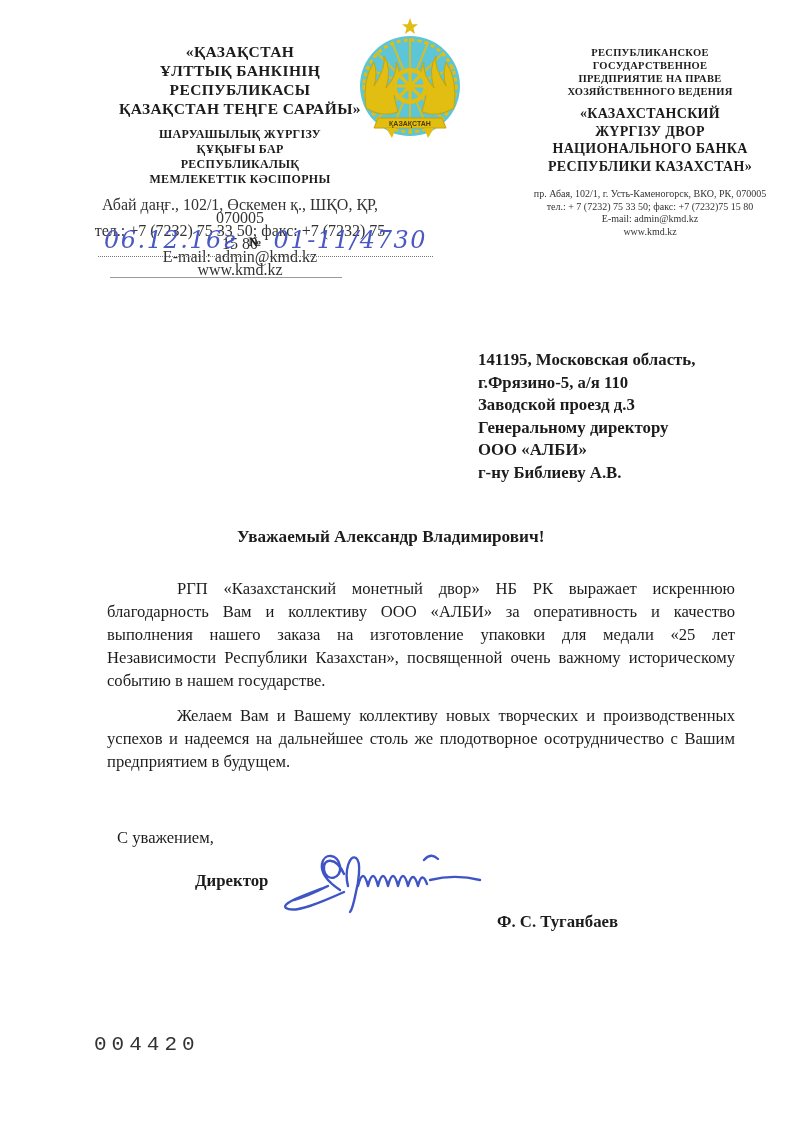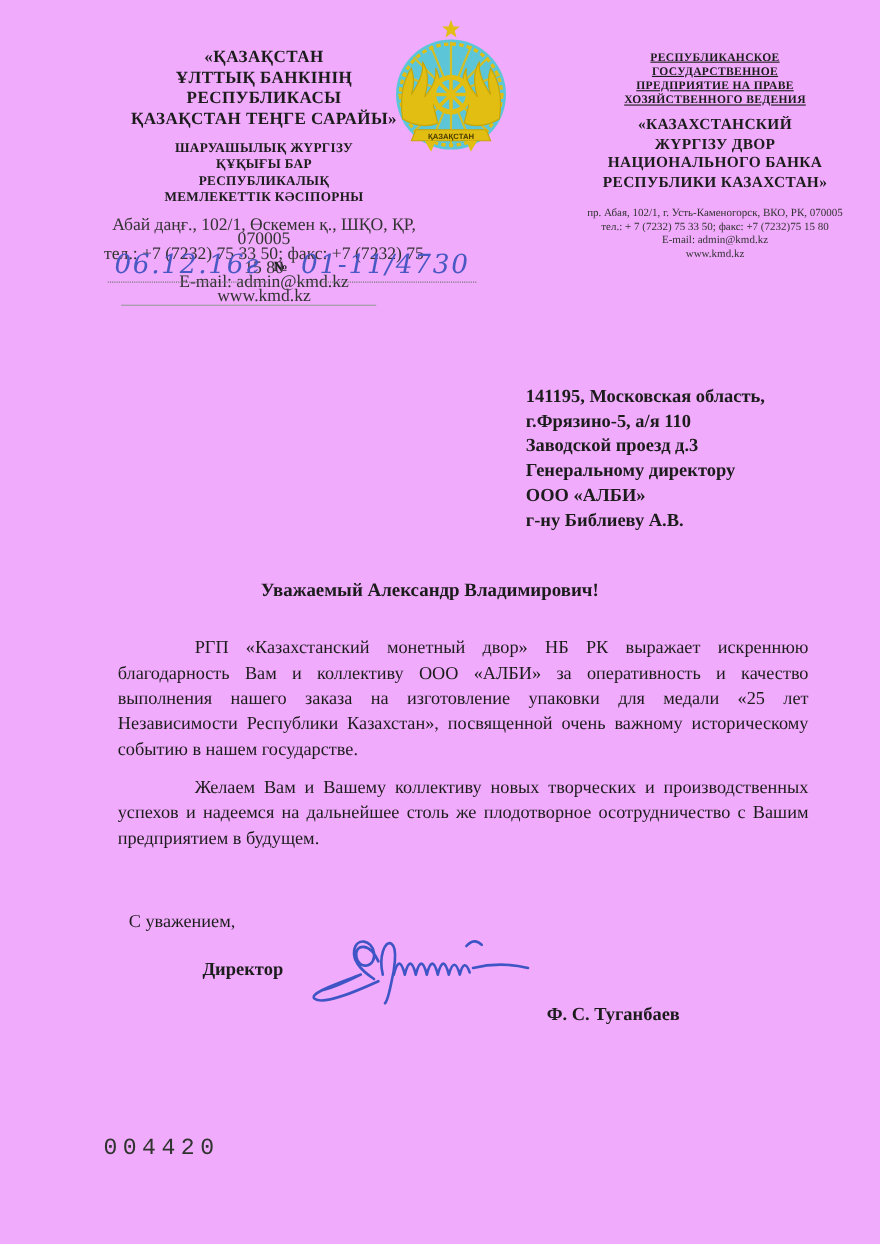--- a/index.html
+++ b/index.html
@@ -1,28 +1,28 @@
 <!DOCTYPE html>
 <html><head>
 <meta charset="utf-8">
 <style>
   html,body{margin:0;padding:0;background:#e8e8e8;}
   .page{
     position:relative;width:800px;height:1131px;margin:0 auto;
-    background:#f0abfc;font-family:"Liberation Serif", serif;color:#1c1c1c;
+    background:#ffffff;font-family:"Liberation Serif", serif;color:#1c1c1c;
     overflow:hidden;box-shadow:0 0 4px rgba(0,0,0,.2);
   }
   
   .org{position:absolute;text-align:center;}
   .org-left{left:92px;top:42px;width:296px;}
   .org-left .title{font-weight:bold;font-size:15.5px;line-height:19px;letter-spacing:.4px;}
   .org-left .subtitle{font-weight:bold;font-size:12px;line-height:15px;margin-top:9px;letter-spacing:.3px;}
   .org-left .addr{font-size:16px;line-height:13px;margin-top:11px;color:#333;}
   .org-right{left:508px;top:46px;width:284px;}
-  .org-right .subtitle{font-weight:bold;font-size:10.5px;line-height:13px;letter-spacing:.3px;text-decoration:underline;}
+  .org-right .subtitle{font-weight:bold;font-size:10.5px;line-height:13px;letter-spacing:.3px;}
   .org-right .title{font-weight:bold;font-size:14px;line-height:17.5px;margin-top:7px;letter-spacing:.3px;}
   .org-right .addr{font-size:10px;line-height:12.5px;margin-top:13px;color:#333;}
   .emblem{position:absolute;left:352px;top:16px;}
   
   .ref-row{position:absolute;left:98px;top:226px;white-space:nowrap;}
   .hand{
     font-family:"DejaVu Serif", serif;font-style:italic;color:#4a58c4;
     font-size:24px;letter-spacing:1.5px;
   }
   .u-dotted{display:inline-block;border-bottom:1.5px dotted #777;padding:0 6px 2px 6px;}
@@ -31,21 +31,21 @@
   .num-sign{font-size:13px;font-weight:bold;color:#222;margin:0 6px;vertical-align:2px;}
   .ref-line2{position:absolute;left:110px;top:277px;width:232px;border-top:1px solid #9a9a9a;}
   
   .recipient{position:absolute;left:478px;top:349px;font-weight:bold;font-size:16.8px;line-height:22.6px;}
   
   .salutation{position:absolute;left:237px;top:527px;font-weight:bold;font-size:17.2px;}
   .body-text{position:absolute;left:95px;top:565px;width:652px;font-size:16.6px;line-height:23px;text-align:justify;}
   .body-text p{margin:12px;text-indent:70px;}
   
   .regards{position:absolute;left:117px;top:828px;font-size:16.6px;}
-  .job-title{position:absolute;left:184px;top:871px;font-weight:bold;font-size:16.8px;}
+  .job-title{position:absolute;left:195px;top:871px;font-weight:bold;font-size:16.8px;}
   .signer{position:absolute;left:497px;top:912px;font-weight:bold;font-size:16.8px;}
   .signature{position:absolute;left:278px;top:840px;}
   
   .footer-num{
     position:absolute;left:94px;top:1033px;
     font-family:Liberation Mono, monospace;font-size:21px;letter-spacing:5px;color:#30342f;
   }
 </style>
 </head>
 <body>

